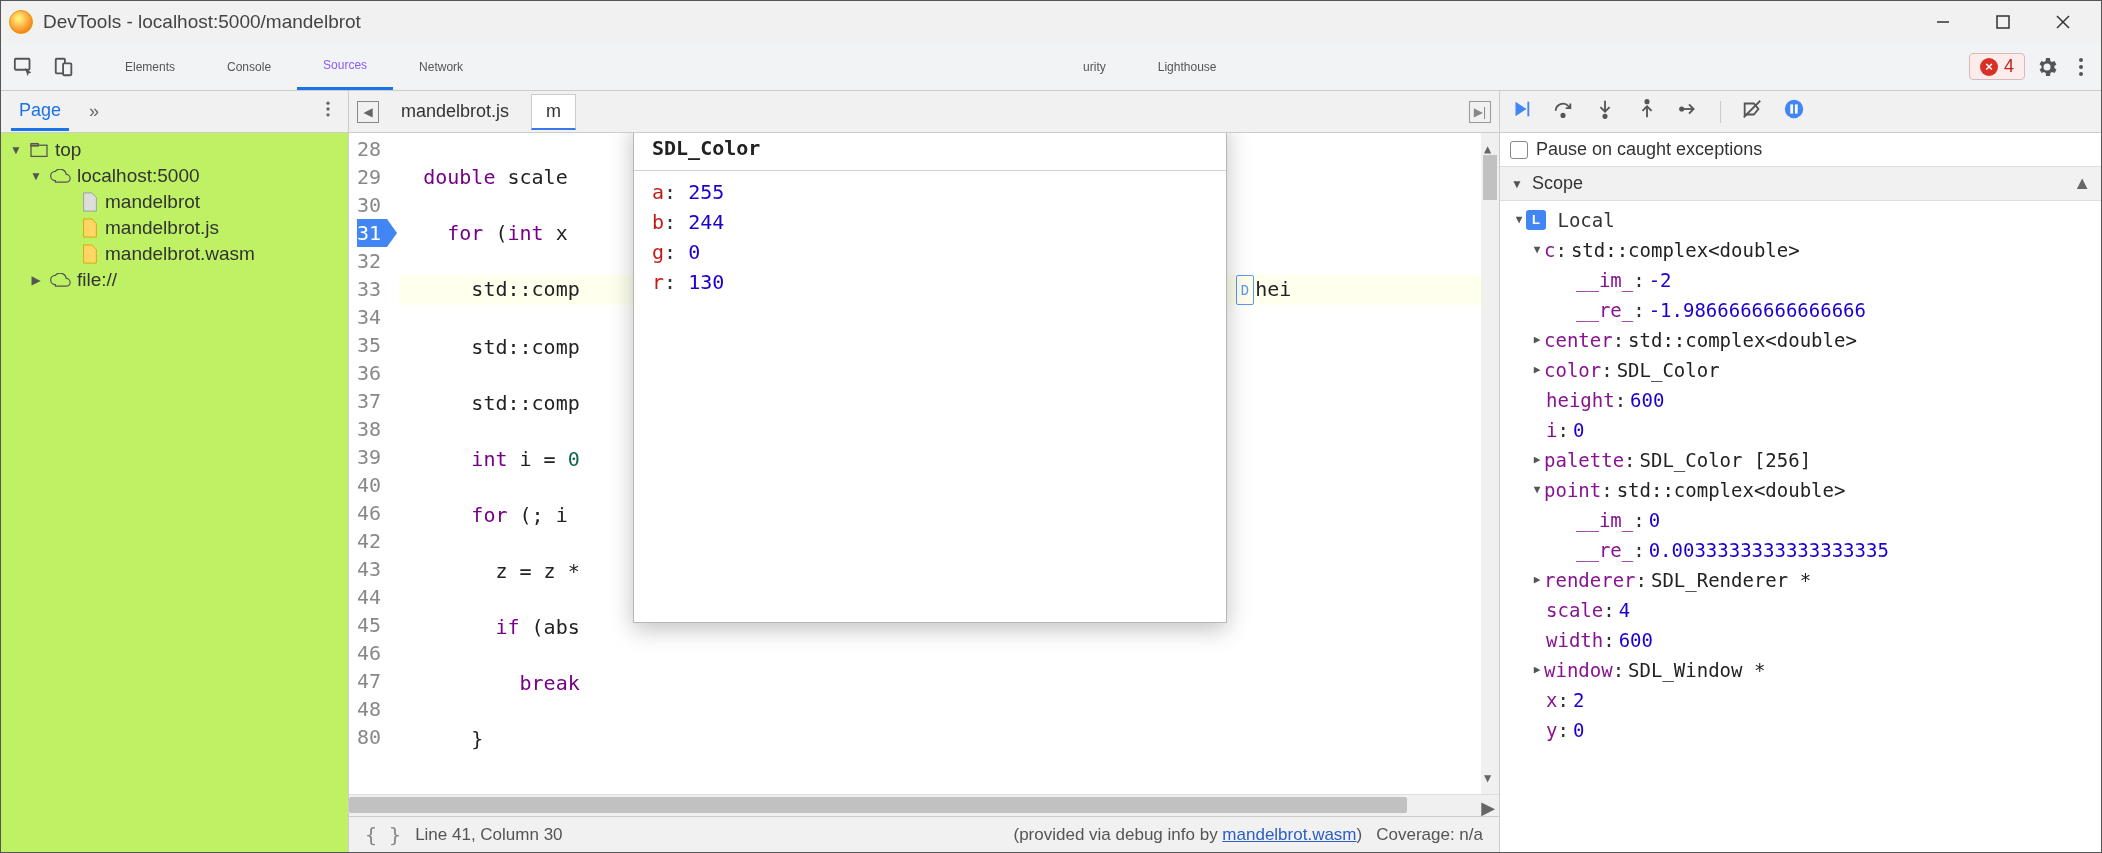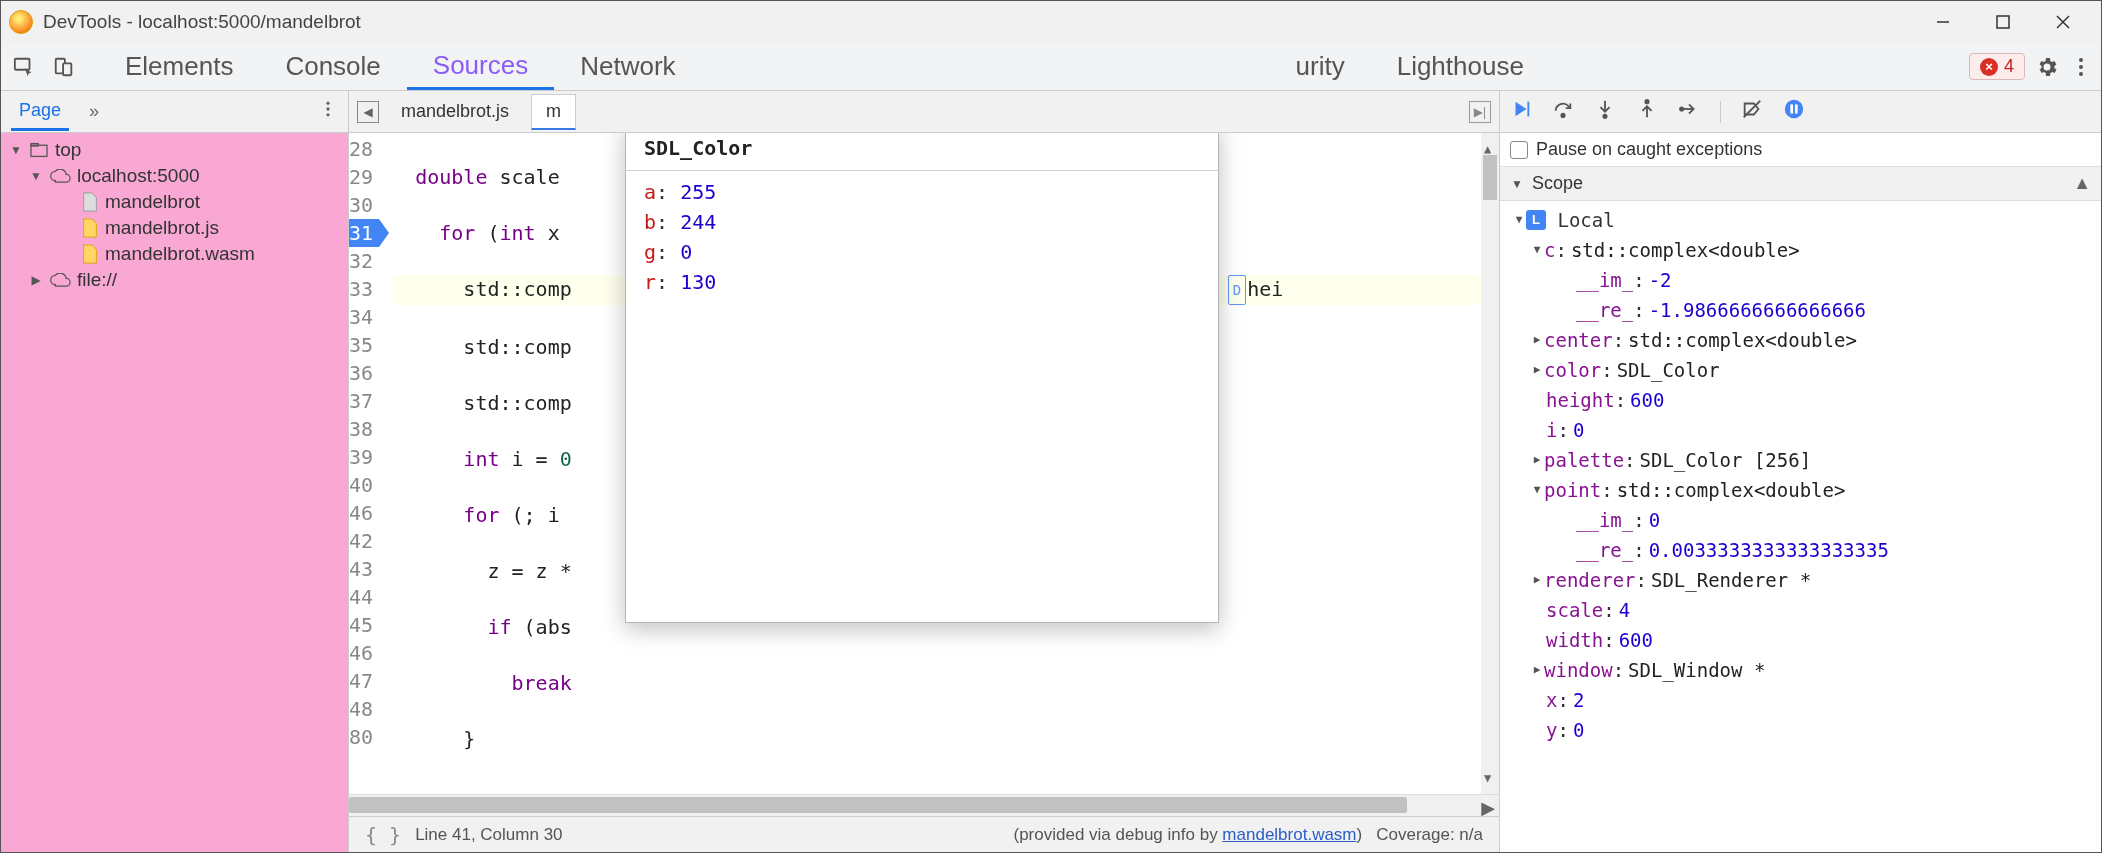--- a/index.html
+++ b/index.html
@@ -7,45 +7,45 @@
 .window { width: 2102px; height: 853px; border: 1px solid #555; display: flex; flex-direction: column; background: #f1f1f1; }
 .titlebar { height: 42px; background: #f1f1f1; display: flex; align-items: center; padding: 0 8px; }
 .titlebar-icon { width: 24px; height: 24px; border-radius: 50%; background: radial-gradient(circle at 40% 35%, #fff176 8%, #ffb74d 40%, #ef6c00 90%); margin-right: 10px; border: 1px solid #e09b00;}
 .titlebar-title { font-size: 19px; color: #444; }
 .win-controls { margin-left: auto; display: flex; }
 .win-btn { width: 60px; height: 42px; display: flex; align-items: center; justify-content: center; font-size: 20px; }
 .toolbar { height: 48px; background: #f1f3f4; border-bottom: 1px solid #ccc; display: flex; align-items: stretch; }
 .tb-left { display: flex; align-items: center; padding: 0 10px; gap: 14px; }
 .tb-icon { width: 26px; height: 22px; }
 .tabs { display: flex; align-items: stretch; margin-left: 12px; }
-.tab { padding: 0 26px; display: flex; align-items: center; color: #555; font-size: 26px; cursor: pointer; }
+.tab { padding: 0 26px; display: flex; align-items: center; color: #555; font-size: 12px; cursor: pointer; }
 .tab.active { color: #8b5cf6; border-bottom: 3px solid #1a73e8; }
 .tb-right { margin-left: auto; display: flex; align-items: center; padding-right: 8px; gap: 10px; }
 .err-pill { border: 1px solid #d8b9b8; border-radius: 4px; padding: 2px 10px; display: flex; align-items: center; gap: 6px; color: #c5221f; background:#fceceb; }
 .err-circle { width: 18px; height: 18px; background: #d93025; border-radius: 50%; color: #fff; font-size: 13px; display: flex; align-items: center; justify-content: center; font-weight:bold;}
 .gear, .kebab { width: 24px; height: 24px; color: #555; display:flex; align-items:center; justify-content:center; }
 .main { flex: 1; display: flex; min-height: 0; }
-.leftpanel { width: 348px; border-right: 1px solid #ccc; display: flex; flex-direction: column; background: #f9a8d4; }
+.leftpanel { width: 348px; border-right: 1px solid #ccc; display: flex; flex-direction: column; background: #bef264; }
 .lp-header { height: 42px; border-bottom: 1px solid #ccc; background: #f1f1f1; display: flex; align-items: center; padding: 0 10px; }
 .lp-tab { color: #1a73e8; border-bottom: 3px solid #1a73e8; padding: 8px 8px 7px; font-size: 18px;}
 .lp-chevrons { margin-left: 20px; color: #666; letter-spacing:-5px;}
 .lp-menu { margin-left: auto; color: #666; }
 .tree { flex: 1; padding: 4px 0; font-size: 19px; color: #333; }
 .tree-row { display: flex; align-items: center; padding: 2px 8px; gap: 6px; }
 .tri { font-size: 12px; color: #555; width: 14px; text-align:center;}
 .folder { width: 20px; height: 16px; }
 .cloud { width: 22px; height: 14px;}
 .file-icon { width: 18px; height: 20px; }
 .centerpanel { flex: 1; display: flex; flex-direction: column; background: #fff; min-width:0;}
 .file-tabs { height: 42px; background: #f1f1f1; border-bottom: 1px solid #ccc; display: flex; align-items: center; padding: 0 8px; gap: 8px; }
 .nav-sq { width:22px; height:22px; border:1px solid #888; display:flex; align-items:center; justify-content:center; font-size:12px; color:#666;}
 .file-tab { padding: 6px 14px; font-size: 18px; color: #333; }
 .file-tab.active { background: #fff; border-top: 1px solid #ccc; border-left: 1px solid #ccc; border-right: 1px solid #ccc; border-bottom: 2px solid #3b78e7; }
 .runto { margin-left:auto; width:22px; height:22px; border:1px solid #999; color:#888; font-size:12px; display:flex; align-items:center; justify-content:center;}
-.editor-wrap { flex: 1; position: relative; font-family: "Consolas", monospace; font-size: 20px; line-height: 28px; overflow:hidden; }
+.editor-wrap { flex: 1; position: relative; font-family: "Consolas", monospace; font-size: 20px; line-height: 28px; overflow:hidden;margin-left:8px; }
 .editor { display: flex; height: 100%; }
 .gutter { background: #fff; text-align: right; padding: 2px 12px 2px 0; color: #888; user-select: none; }
 .gutter .ln { padding-right: 6px; }
 .gutter .exec { background: #4285f4; color: #fff; position:relative; padding-right:6px;}
 .gutter .exec::after { content:''; position:absolute; right:-10px; top:0; border-top:14px solid transparent; border-bottom:14px solid transparent; border-left:10px solid #4285f4;}
 .code { flex: 1; white-space: pre; padding: 2px 0; color: #222; position:relative; }
 .kw { color: #708; }
 .num { color: #164; }
 .line-h { background: #ffe; }
 .bluebox { display:inline-block; border:1px solid #5e97f6; color:#5e97f6; font-size:14px; padding:0 4px; margin:0 1px; border-radius:2px; vertical-align:1px;}

